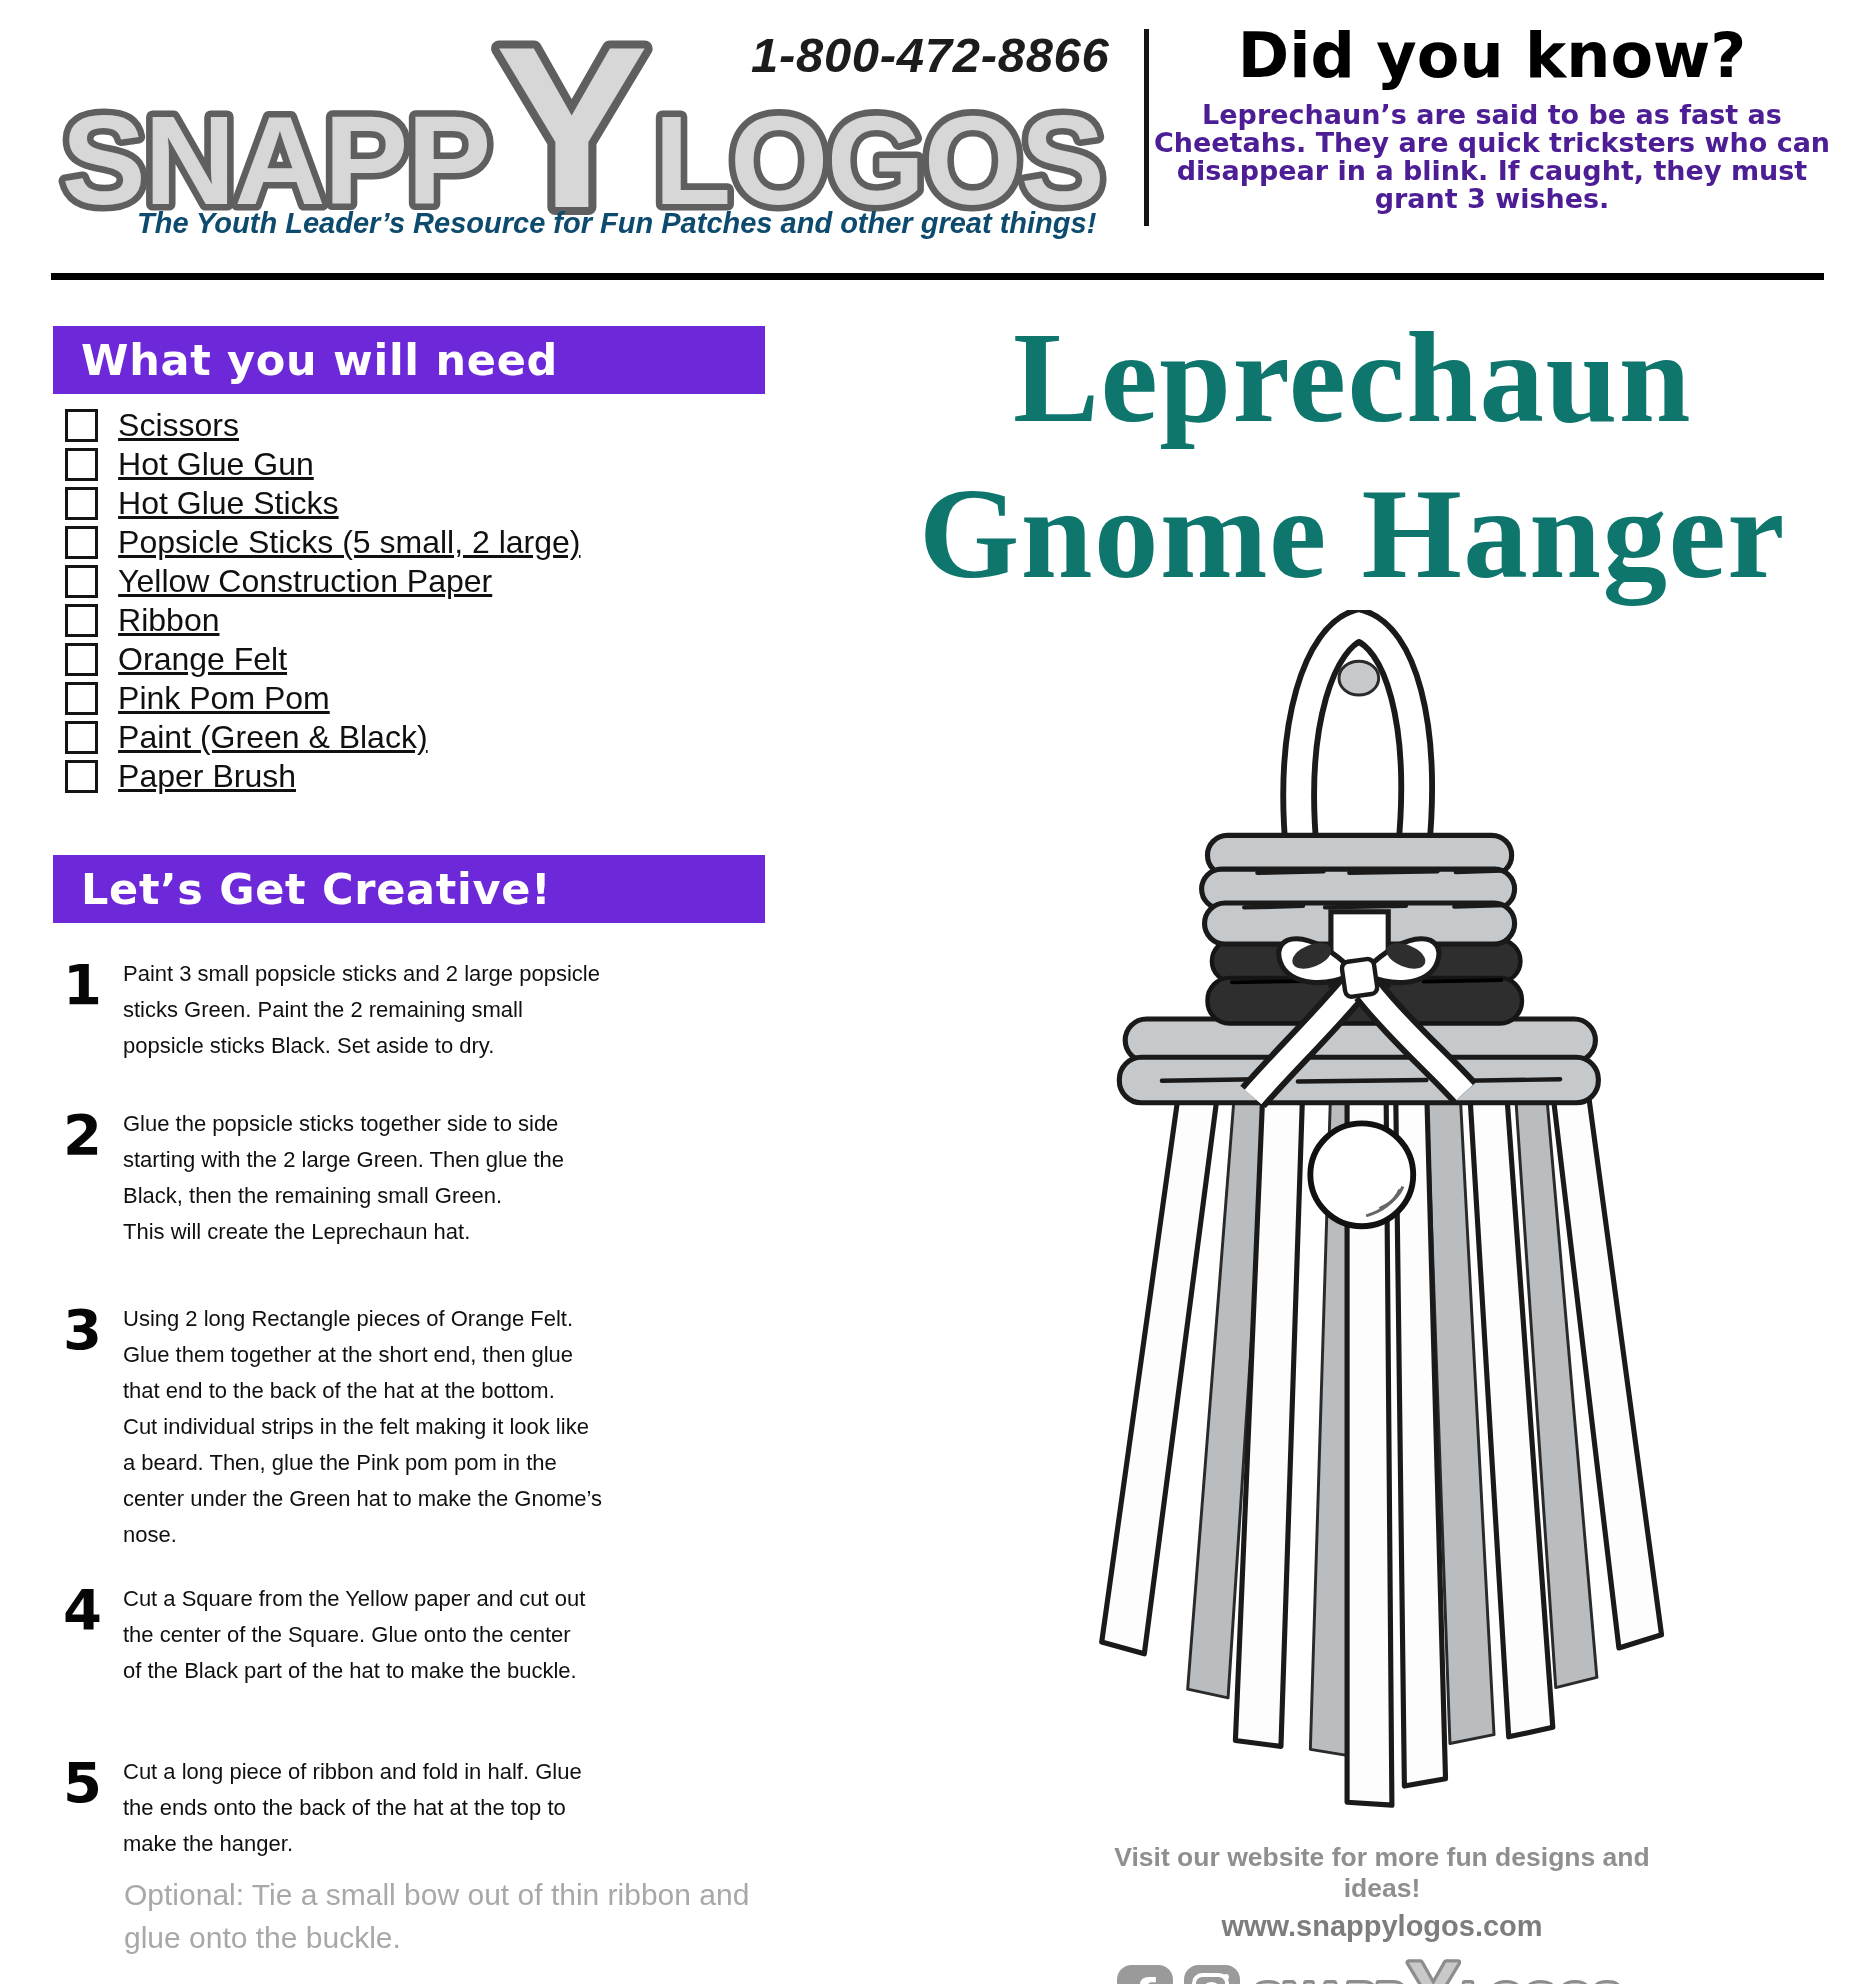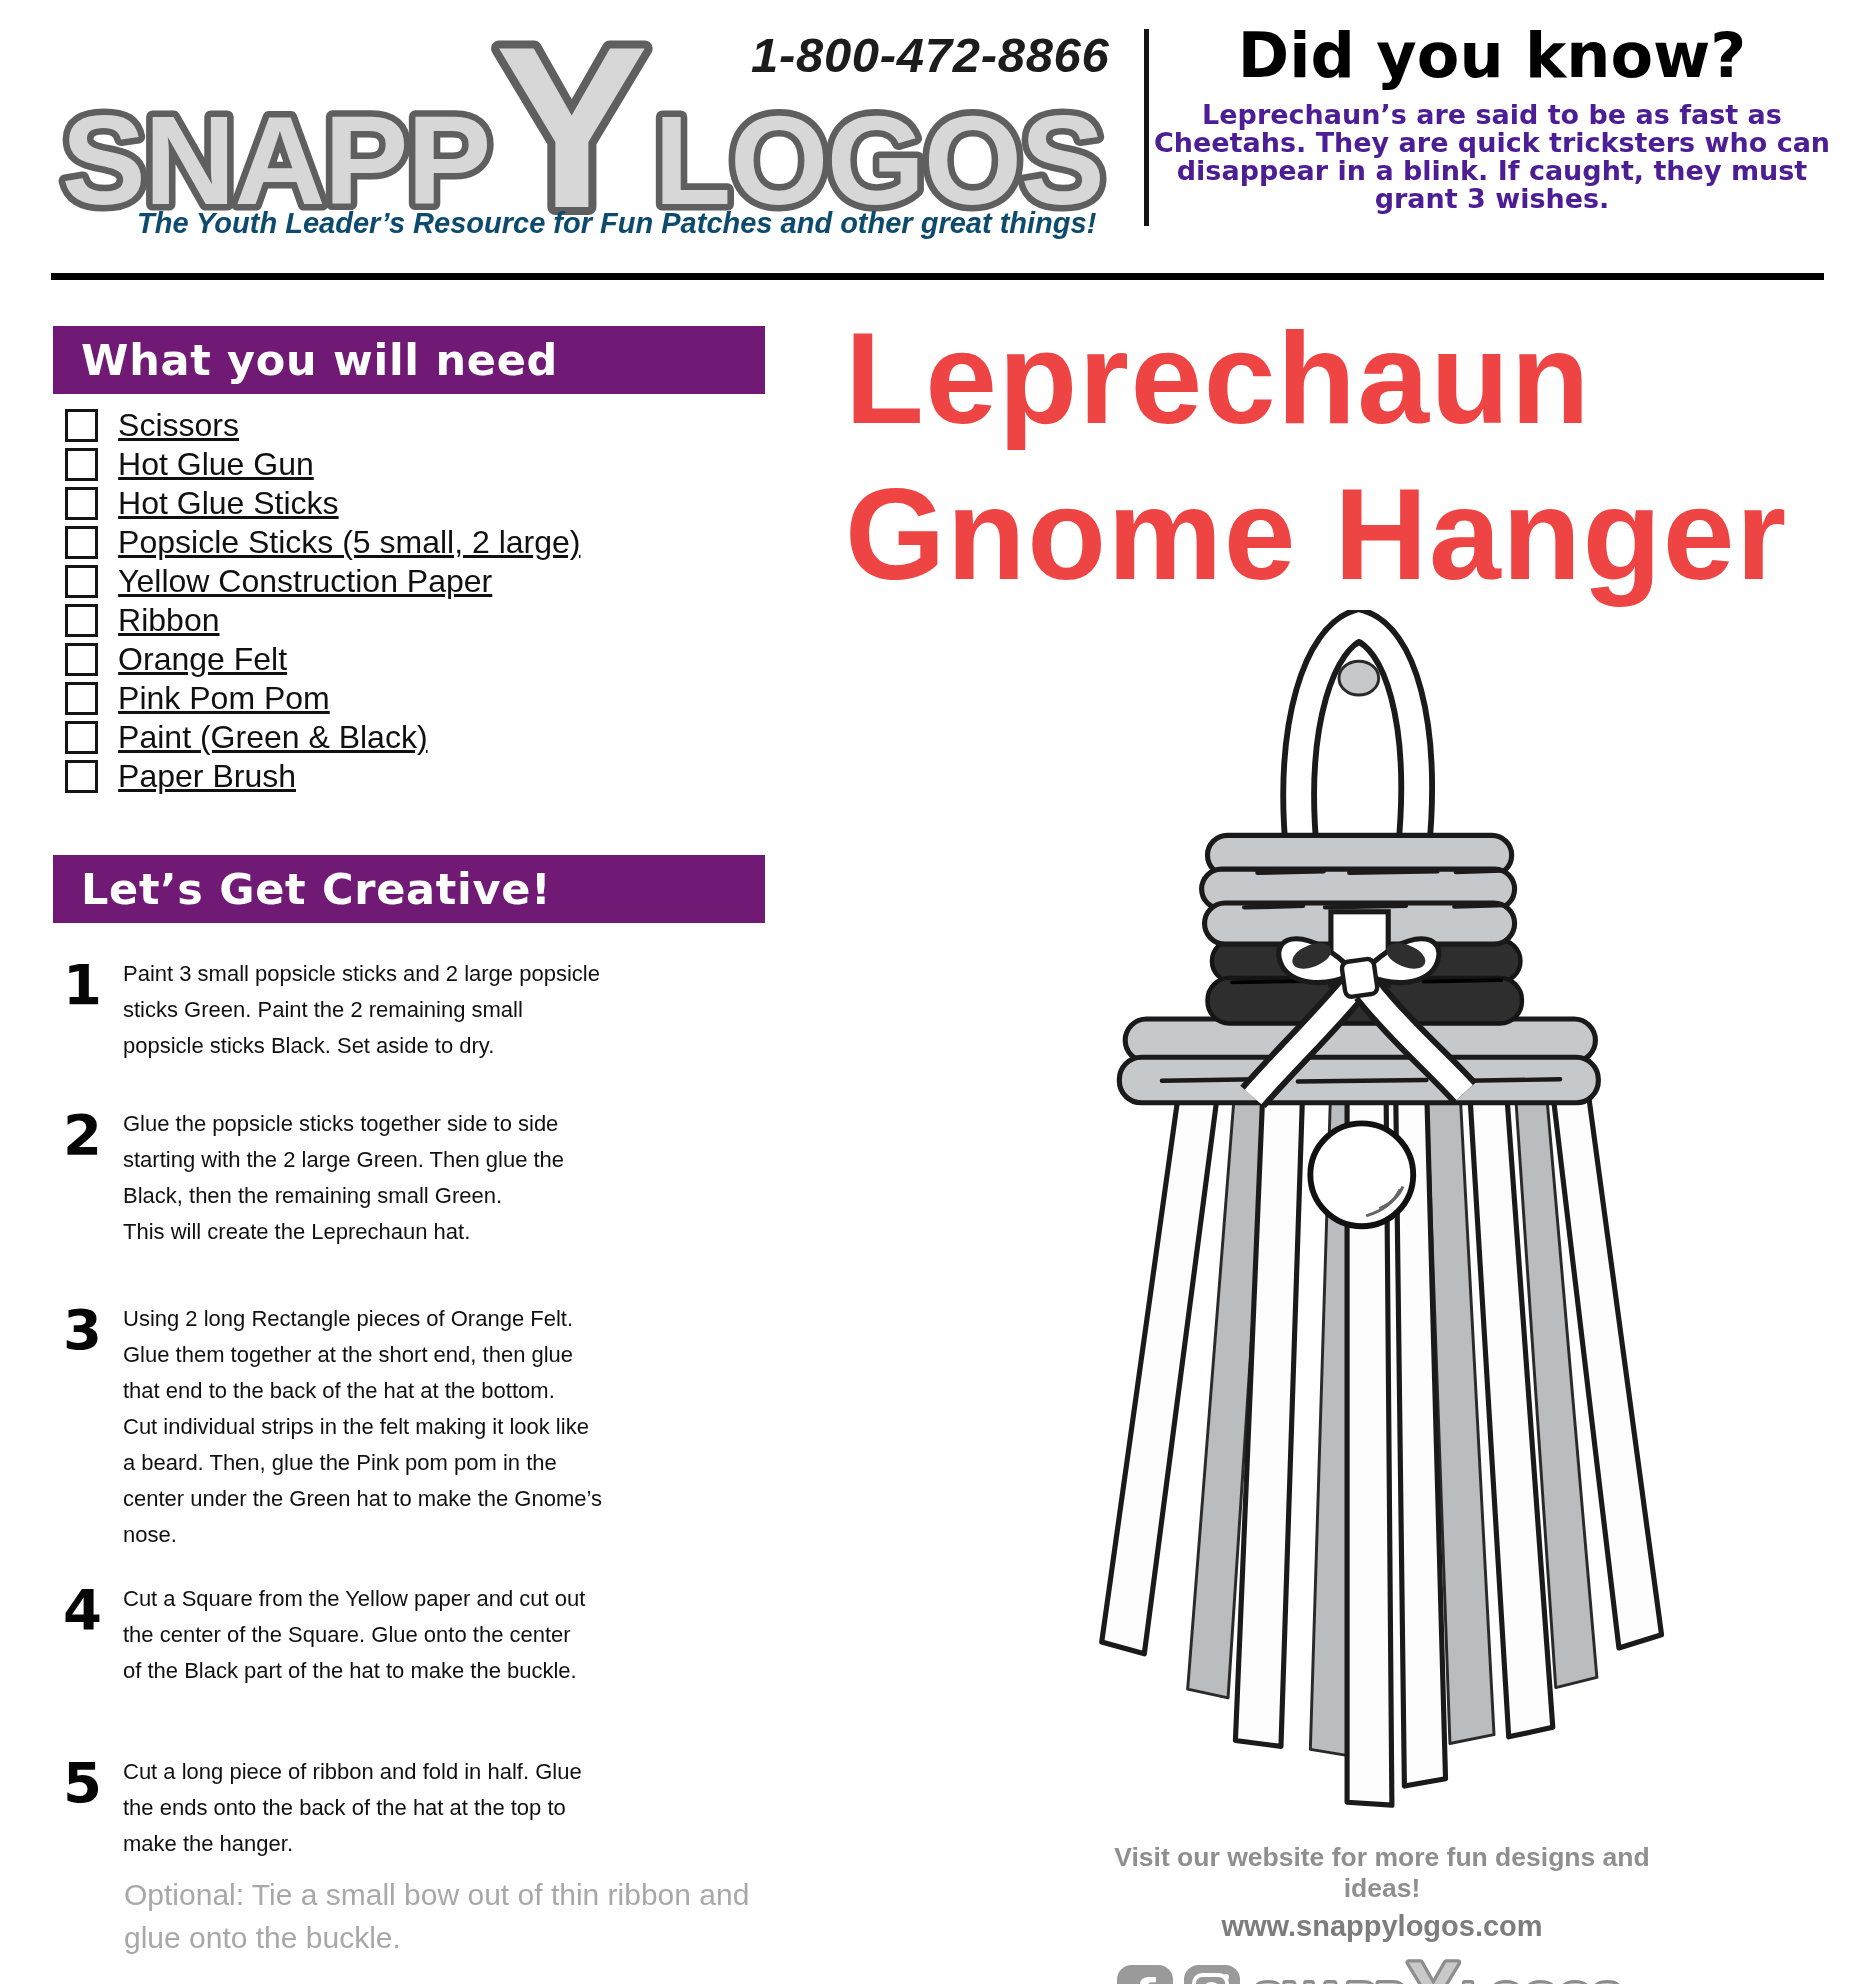--- a/index.html
+++ b/index.html
@@ -13,21 +13,21 @@
   #tagline{position:absolute;left:137px;top:207px;font-size:29px;font-weight:bold;font-style:italic;
            color:#0c4a6e;}
   #header-divider{position:absolute;left:1144px;top:29px;width:5.1px;height:197px;background:#141414;}
   #dyk{position:absolute;left:1132px;top:19px;width:720px;text-align:center;}
   #dyk-title{font-family:"DejaVu Sans",sans-serif;font-weight:bold;font-size:62px;color:#000;}
   #dyk-body{margin-top:9px;font-family:"DejaVu Sans",sans-serif;font-weight:bold;font-size:27px;
             line-height:28px;color:#4c1d95;white-space:pre-line;}
   #header-rule{position:absolute;left:51px;top:273px;width:1773px;height:6.6px;background:#000;}
 
   
-  .banner{position:absolute;left:53px;width:712px;height:68px;background:#701a75;display:flex;
+  .banner{position:absolute;left:53px;width:712px;height:68px;background:#6d28d9;display:flex;
           align-items:center;}
   .banner span{font-family:"DejaVu Sans",sans-serif;font-weight:bold;font-size:43px;color:#fff;
                padding-left:28px;letter-spacing:0.7px;}
   #banner-supplies{top:326px;}
   #banner-creative{top:855px;}
 
   #checklist{position:absolute;left:65px;top:406px;list-style:none;margin:0;padding:0;}
   #checklist li{display:flex;align-items:center;height:39px;}
   .checkbox{width:26.5px;height:26.5px;border:3.7px solid #141414;margin-right:20.6px;flex:0 0 auto;
             background:#fff;}
@@ -36,22 +36,22 @@
   .step{position:absolute;left:63px;width:698px;}
   .step-number{position:absolute;left:0;top:-4.4px;font-family:"DejaVu Sans",sans-serif;
                font-weight:bold;font-size:56px;color:#060606;}
   .step-text{margin-left:60px;width:632px;font-size:22px;line-height:36px;color:#101010;
              white-space:pre-line;}
   #step-1{top:956px;} #step-2{top:1106px;} #step-3{top:1301px;} #step-4{top:1581px;} #step-5{top:1754px;}
   #optional-note{position:absolute;left:124px;top:1873px;width:647px;font-size:30px;line-height:43px;
                  color:#a8a8a8;white-space:pre-line;}
 
   
-  #project-title{position:absolute;left:845px;top:300px;width:1015px;text-align:left;
-                 font-family:Liberation Sans, sans-serif;font-weight:bold;color:#ef4444;
+  #project-title{position:absolute;left:845px;top:300px;width:1015px;text-align:center;
+                 font-family:Liberation Serif, serif;font-weight:bold;color:#0f766e;
                  font-size:129px;line-height:156px;letter-spacing:1.5px;}
   #illustration{position:absolute;left:1015px;top:610px;}
 
   
   #footer{position:absolute;left:1088px;top:1842px;width:588px;text-align:center;}
   #visit-text{font-size:26.5px;font-weight:bold;color:#8f8f8f;}
   #website{font-size:29px;font-weight:bold;color:#7d7d7d;margin-top:5.9px;}
   #social-row{margin-top:11.8px;display:flex;justify-content:center;align-items:center;gap:10.3px;}
   .soc-icon{width:56px;height:56px;border-radius:14.7px;background:#9a9a9a;position:relative;
             flex:0 0 auto;}

